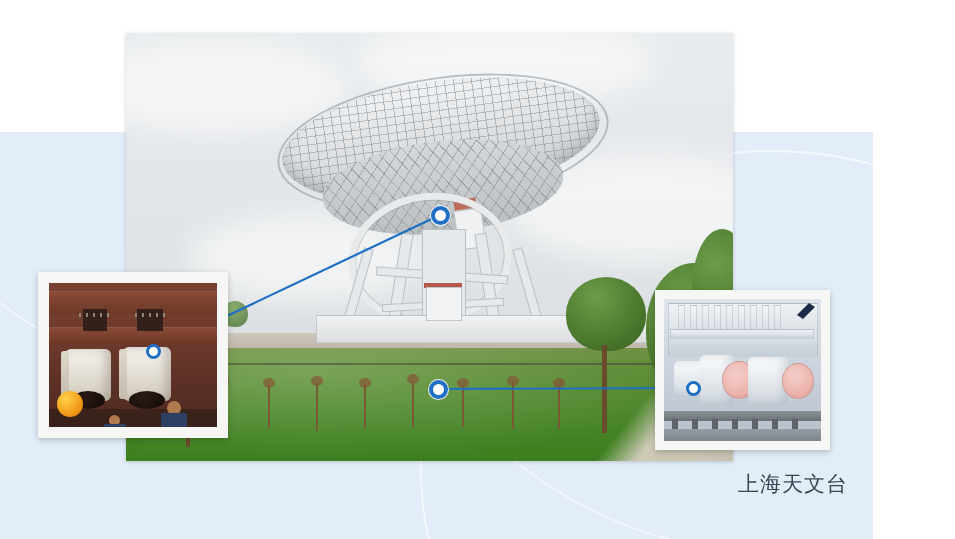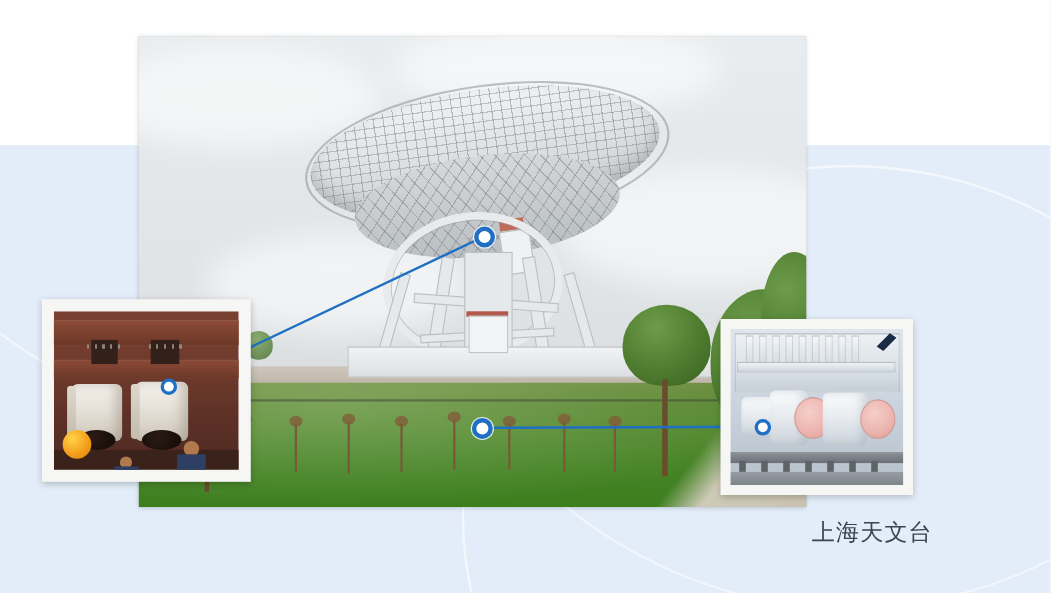--- a/index.html
+++ b/index.html
@@ -2,21 +2,21 @@
 <html><head>
 <meta charset="utf-8">
 <style>
   html, body {
     margin: 0;
     padding: 0;
     background: #ffffff;
   }
   #slide {
     position: relative;
-    width: 955px;
+    width: 873px;
     height: 539px;
     overflow: hidden;
     background: #ffffff;
     font-family: "Liberation Sans", sans-serif;
   }
   
   .bg-white-top {
     position: absolute;
     left: 0; top: 0;
     width: 955px; height: 132px;

